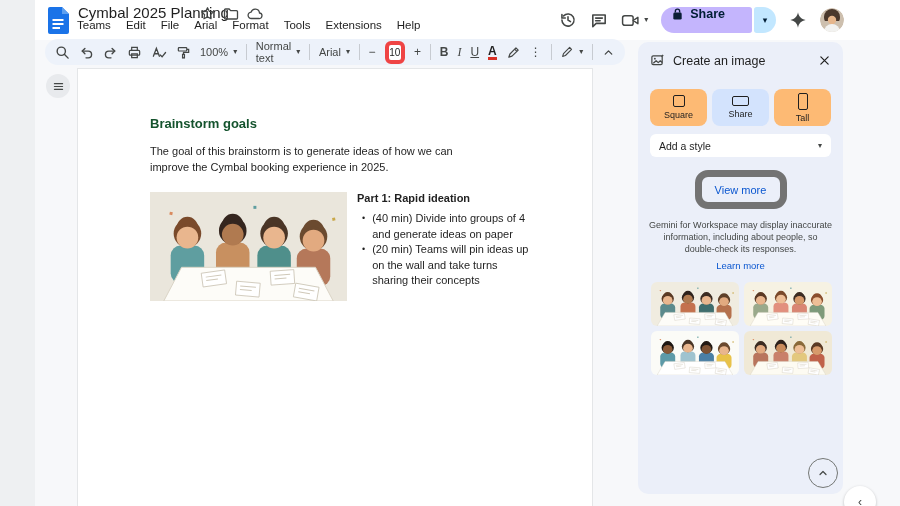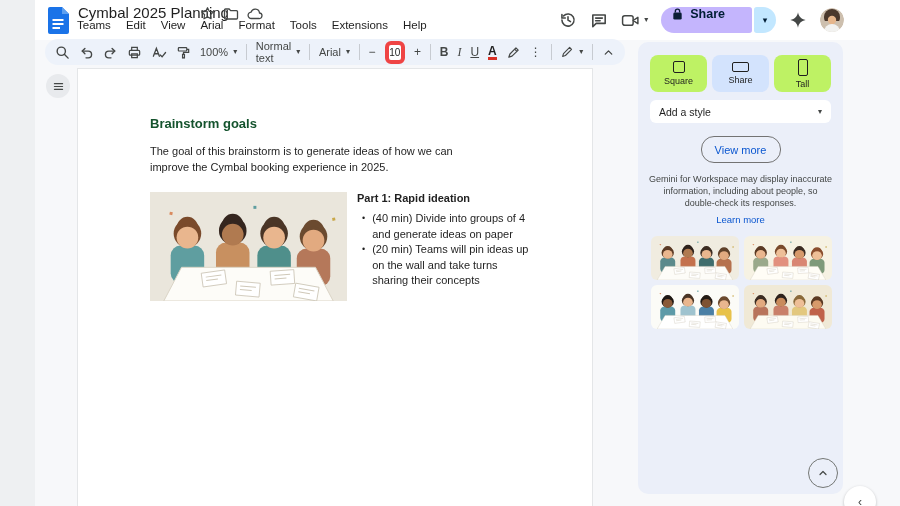--- a/index.html
+++ b/index.html
@@ -48,30 +48,30 @@
   #bullet-list{left:362px;top:211px;width:172px;font-size:11px;line-height:15.5px;color:#1f1f1f;}
   .bullet{display:flex;gap:7px;margin-bottom:0px;}
   .bullet .dot{font-size:9px;line-height:15.5px;}
   
   #panel{left:638px;top:42px;width:205px;height:452px;background:#ebeff9;border-radius:10px;box-sizing:border-box;}
   #panel-header{display:flex;align-items:center;gap:8px;padding:11px 12px 8px 12px;}
   #panel-title{font-size:12.5px;font-weight:500;color:#1f1f1f;flex:1;}
   #prompt-card{margin:2px 12px 0 12px;background:#fff;border-radius:8px;padding:8px 9px;height:63px;
       font-size:10px;line-height:13px;color:#1f1f1f;}
   #aspect-row{display:flex;gap:5px;margin:13px 12px 0 12px;}
-  .aspect-btn{flex:1;height:37px;background:#bef264;border-radius:8px;display:flex;flex-direction:column;
+  .aspect-btn{flex:1;height:37px;background:#fdba74;border-radius:8px;display:flex;flex-direction:column;
       align-items:center;justify-content:center;gap:3px;font-size:9px;color:#1f1f1f;}
   .aspect-btn.selected{background:#d3e3fd;}
   .ar-icon{border:1.5px solid #1f1f1f;border-radius:2px;}
   .ar-square{width:10px;height:10px;}
   .ar-wide{width:15px;height:8px;}
   .ar-tall{width:8px;height:15px;}
   #style-select{margin:8px 12px 0 12px;background:#fff;border-radius:6px;height:23px;display:flex;
       align-items:center;padding:0 9px;font-size:10.5px;color:#1f1f1f;justify-content:space-between;}
-  #view-more{margin:13px auto 0 auto;width:78px;height:25px;border:1px solid #737373;border-radius:13px;
+  #view-more{margin:13px auto 0 auto;width:78px;height:25px;border:7px solid #737373;border-radius:13px;
       display:flex;align-items:center;justify-content:center;font-size:11px;font-weight:500;color:#0b57d0;}
   #disclaimer{margin:10px 10px 0 10px;text-align:center;font-size:9px;line-height:12px;color:#444746;}
   #learn-more{margin-top:5px;text-align:center;font-size:9.5px;font-weight:500;color:#0b57d0;}
   #thumb-grid{display:grid;grid-template-columns:88px 88px;gap:5px 5px;margin:11px 0 0 13px;}
   .thumb{width:88px;height:44px;border-radius:6px;overflow:hidden;}
   #scroll-top{left:808px;top:458px;width:28px;height:28px;border-radius:50%;border:1px solid #747775;
       display:flex;align-items:center;justify-content:center;background:transparent;}
   #collapse-corner{left:844px;top:486px;width:32px;height:32px;border-radius:50%;background:#fff;
       box-shadow:0 1px 3px rgba(0,0,0,.25);display:flex;align-items:center;justify-content:center;
       font-size:12px;color:#444746;}
@@ -106,21 +106,21 @@
   </span>
   <span class="icon-btn">
     <svg width="17" height="13" viewBox="0 0 17 13" fill="none" stroke="#444746" stroke-width="1.3">
         <path d="M4.5 11.5a3.2 3.2 0 0 1-.4-6.4 4.3 4.3 0 0 1 8.4.9 2.7 2.7 0 0 1-.6 5.5z"></path>
       </svg>
   </span>
 </div>
 <div id="menubar" class="abs">
   <span>Teams</span>
   <span>Edit</span>
-  <span>View</span>
+  <span>File</span>
   <span>Arial</span>
   <span>Format</span>
   <span>Tools</span>
   <span>Extensions</span>
   <span>Help</span>
 </div>
 
 <div id="top-right" class="abs">
   <span class="icon-btn">
     <svg width="18" height="18" viewBox="0 0 16 16" fill="none" stroke="#444746" stroke-width="1.4" stroke-linecap="round">
@@ -304,20 +304,34 @@
     <span class="dot">•</span>
     <span>(40 min) Divide into groups of 4 and generate ideas on paper</span>
   </div>
   <div class="bullet">
     <span class="dot">•</span>
     <span>(20 min) Teams will pin ideas up on the wall and take turns sharing their concepts</span>
   </div>
 </div>
 
 <div id="panel" class="abs">
+  <div id="panel-header">
+    <svg width="15" height="15" viewBox="0 0 16 16" fill="none" stroke="#444746" stroke-width="1.3">
+        <rect x="2" y="3" width="11" height="9.5" rx="1.5"></rect>
+        <circle cx="5.2" cy="6" r="1" fill="#444746" stroke="none"></circle>
+        <path d="M3.5 11l3-2.8 2.3 2.1 2.2-2 2 1.8" stroke-linejoin="round"></path>
+        <path d="M13.2 1.2l.5 1.3 1.3.5-1.3.5-.5 1.3-.5-1.3-1.3-.5 1.3-.5z" fill="#444746" stroke="none"></path>
+      </svg>
+    <span id="panel-title">Create an image</span>
+    <span class="icon-btn">
+      <svg width="13" height="13" viewBox="0 0 16 16" stroke="#1f1f1f" stroke-width="1.5" stroke-linecap="round">
+          <path d="M3.5 3.5l9 9M12.5 3.5l-9 9"></path>
+        </svg>
+    </span>
+  </div>
   <div id="aspect-row">
     <div class="aspect-btn">
       <span class="ar-icon ar-square"></span>
       <span>Square</span>
     </div>
     <div class="aspect-btn selected">
       <span class="ar-icon ar-wide"></span>
       <span>Share</span>
     </div>
     <div class="aspect-btn">

